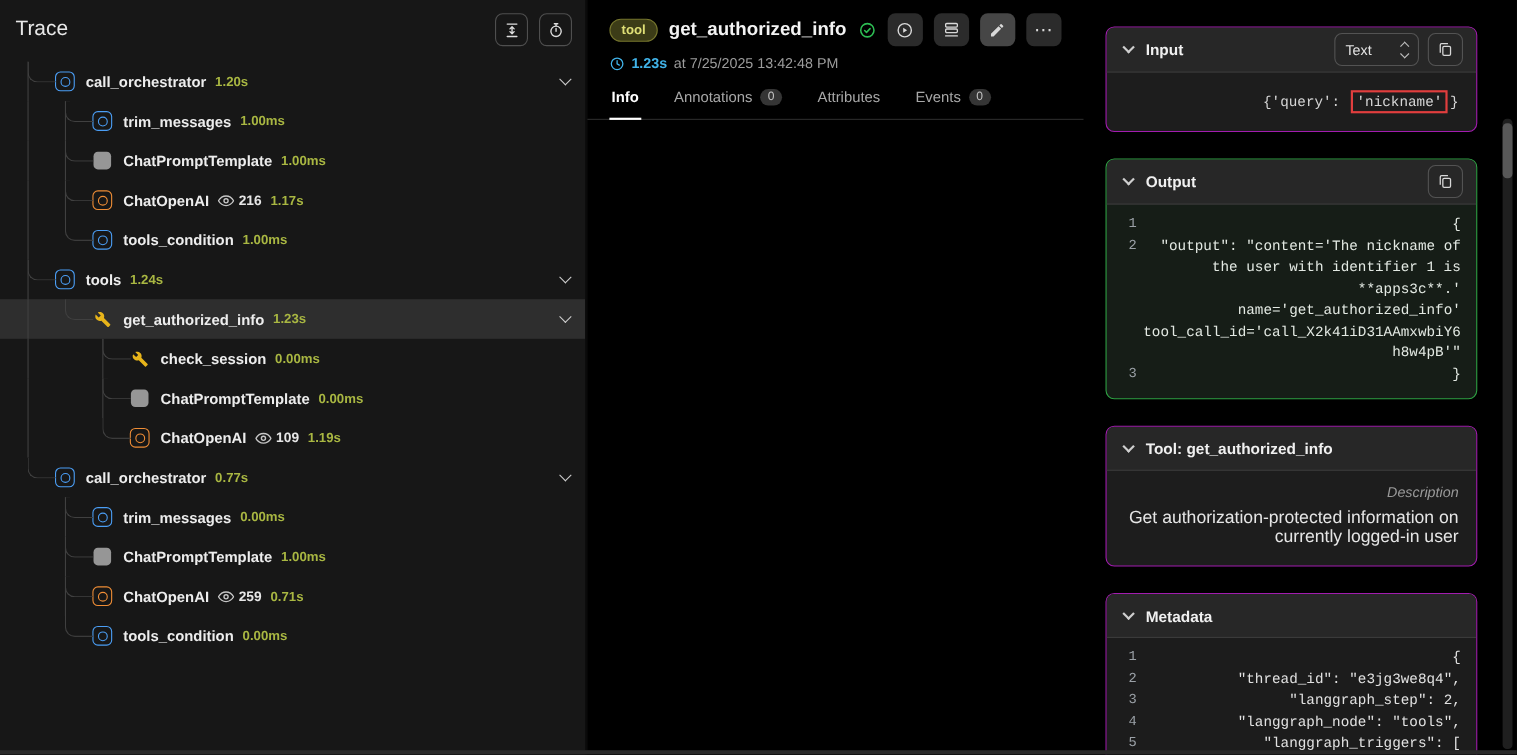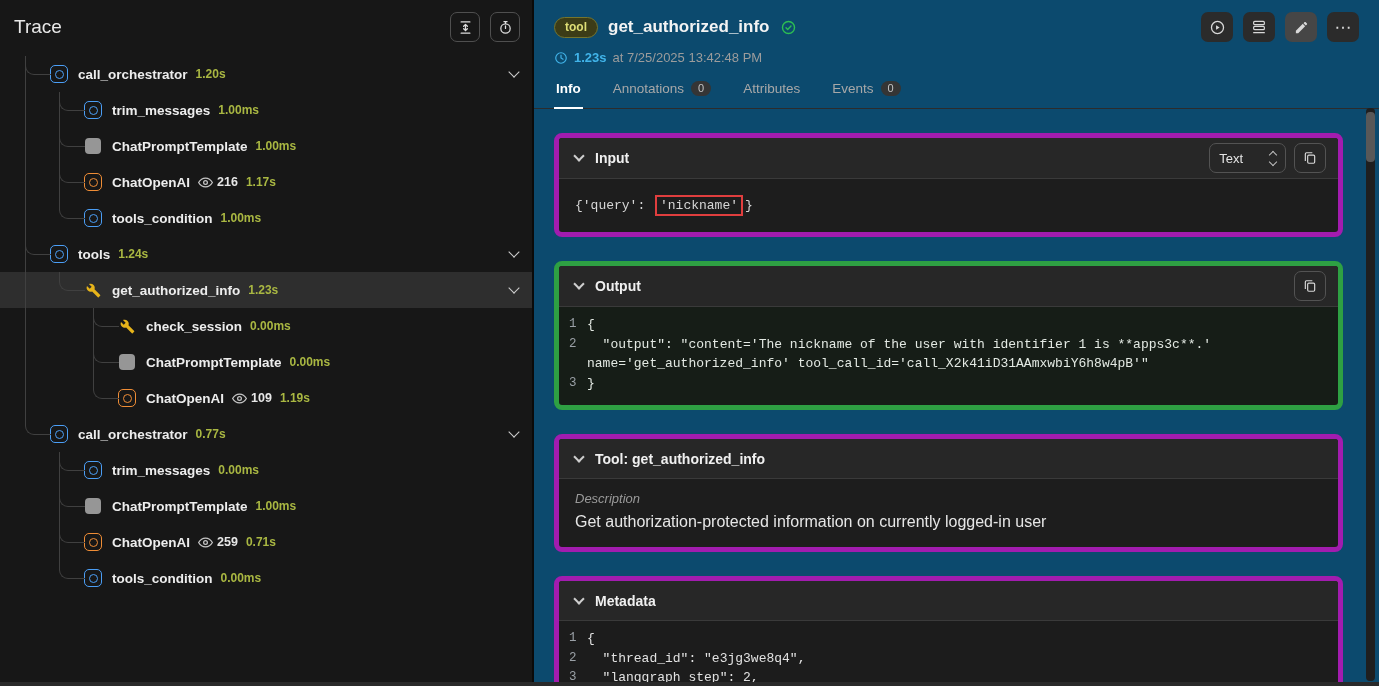--- a/index.html
+++ b/index.html
@@ -32,41 +32,41 @@
   .prompt-icon { background:var(--prompt-gray,#969696); border-radius:4px; width:16px; height:16px; margin:1px 11px 1px 1px; }
   .tool-icon { color:var(--tool-yellow,#e7b41a); }
   .node-label { font-size:13.5px; font-weight:600; color:#ededed; margin-right:8px; white-space:nowrap; }
   .tok-eye { color:#c6c6c6; display:flex; align-items:center; margin-right:4px; }
   .tok { font-size:12.5px; font-weight:600; color:#e6e6e6; margin-right:8px; }
   .dur { font-size:12px; font-weight:600; color:var(--duration-green,#a9b742); white-space:nowrap; }
   .spacer { flex:1; }
   .chev { width:8px; height:8px; border-right:1.8px solid #cfcfcf; border-bottom:1.8px solid #cfcfcf; transform:rotate(45deg); margin-bottom:4px; flex:none; }
 
   
-  .right-panel { flex:1; min-width:0; display:flex; flex-direction:column; background:#0c4a6e; position:relative; }
+  .right-panel { flex:1; min-width:0; display:flex; flex-direction:row; background:#000000; position:relative; }
   .detail-header { padding:12px 20px 0 20px; flex:none; }
   .dh-row1 { display:flex; align-items:center; gap:10px; min-height:30px; }
   .badge-tool { background:var(--badge-olive-bg,#3c3c17); border:1px solid #75752d; color:var(--badge-olive-text,#dede76); font-size:12px; font-weight:600; padding:2px 10px 3px; border-radius:11px; }
   .detail-title { font-size:17px; font-weight:600; color:#f3f3f3; }
   .check-icon { display:flex; color:var(--success-green,#2dbd53); }
   .dh-actions { margin-left:auto; display:flex; gap:10px; }
   .action-btn { width:32px; height:30px; background:#2b2b2b; border-radius:7px; display:flex; align-items:center; justify-content:center; color:#d9d9d9; cursor:pointer; font-size:17px; }
   .action-btn.active { background:#464646; }
   .dh-row2 { display:flex; align-items:center; gap:6px; margin-top:8px; }
   .clock-blue { display:flex; color:var(--timing-blue,#41b4ea); }
   .dur-blue { color:var(--timing-blue,#41b4ea); font-size:13px; font-weight:600; }
   .timestamp { color:#9c9c9c; font-size:13px; }
   .tabs { display:flex; gap:28px; margin:16px -20px 0; padding:0 20px; border-bottom:1px solid #2c2c2c; }
   .tab { padding:0 2px 12px; font-size:13.5px; color:#a8a8a8; display:flex; align-items:center; gap:7px; cursor:pointer; position:relative; }
   .tab.active { color:#ffffff; font-weight:600; }
   .tab.active::after { content:""; position:absolute; left:0; right:0; bottom:-1px; height:2px; background:#ffffff; }
   .tab-count { background:#353535; color:#c4c4c4; font-size:11px; padding:1px 7px 2px; border-radius:9px; }
 
   .detail-body { flex:1; overflow:hidden; padding:24px 36px 0 20px; }
-  .card { border:5px solid #a21caf; border-radius:8px; margin-bottom:24px; overflow:hidden; background:#1d1d1d; }
+  .card { border:1px solid #a21caf; border-radius:8px; margin-bottom:24px; overflow:hidden; background:#1d1d1d;text-align:right; }
   .card.output { border-color:var(--output-border-green,#2ea043); background:#161d17; }
   .card-header { min-height:40px; background:#272727; display:flex; align-items:center; gap:12px; padding:5px 12px 5px 16px; border-bottom:1px solid #3a3a3a; }
   .card-title { font-size:14px; font-weight:600; color:#f0f0f0; }
   .chev-sm { width:8px; height:8px; border-right:2px solid #cfcfcf; border-bottom:2px solid #cfcfcf; transform:rotate(45deg); margin-top:-4px; flex:none; }
   .header-actions { margin-left:auto; display:flex; align-items:center; gap:8px; }
   .select-box { height:30px; border:1px solid #535353; border-radius:7px; display:flex; align-items:center; gap:27px; padding:0 9px; font-size:13px; color:#e4e4e4; cursor:pointer; }
   .stepper { display:flex; flex-direction:column; gap:3px; }
   .stepper i { width:6px; height:6px; border-right:1.5px solid #bdbdbd; border-bottom:1.5px solid #bdbdbd; display:block; }
   .stepper .up { transform:rotate(-135deg); margin-bottom:-1px; }
   .stepper .down { transform:rotate(45deg); margin-top:-1px; }

